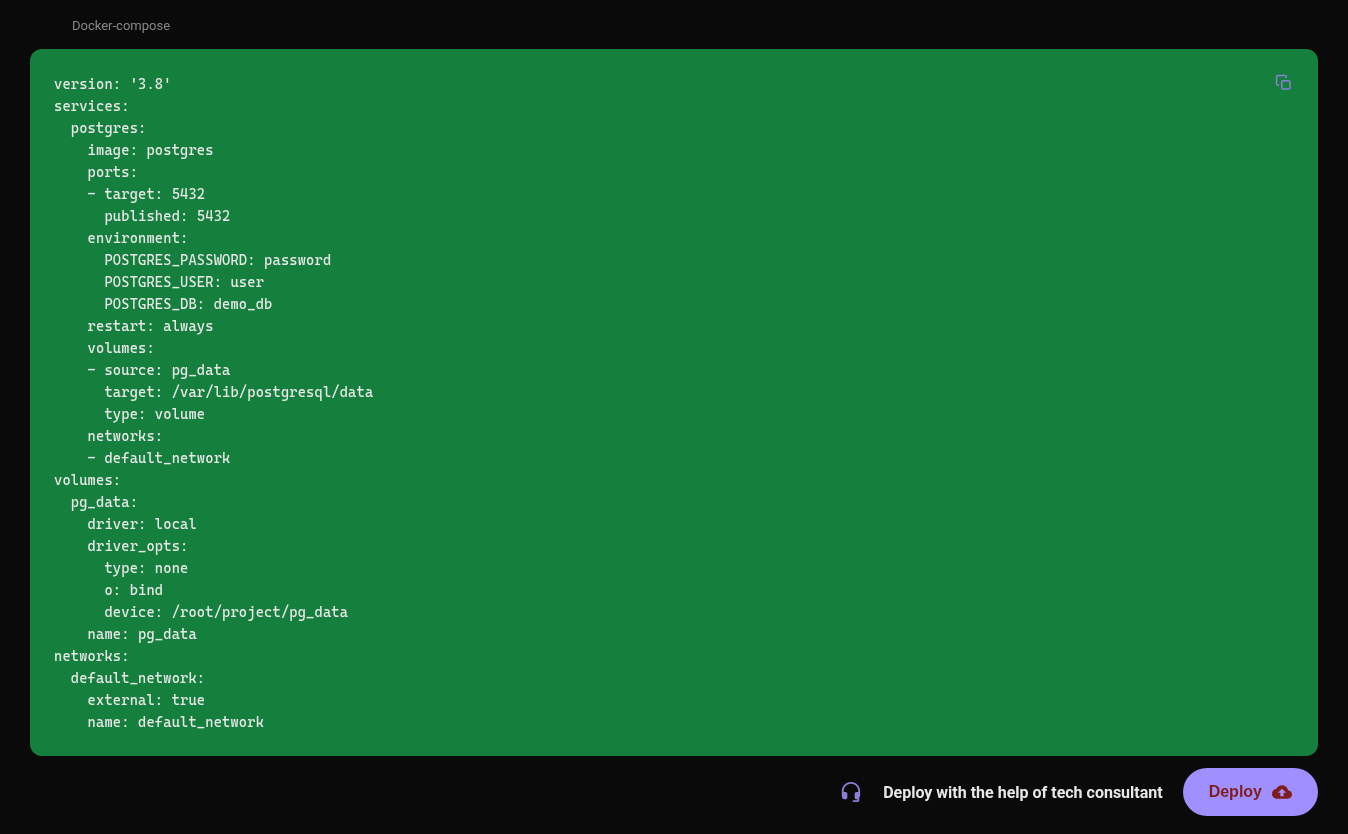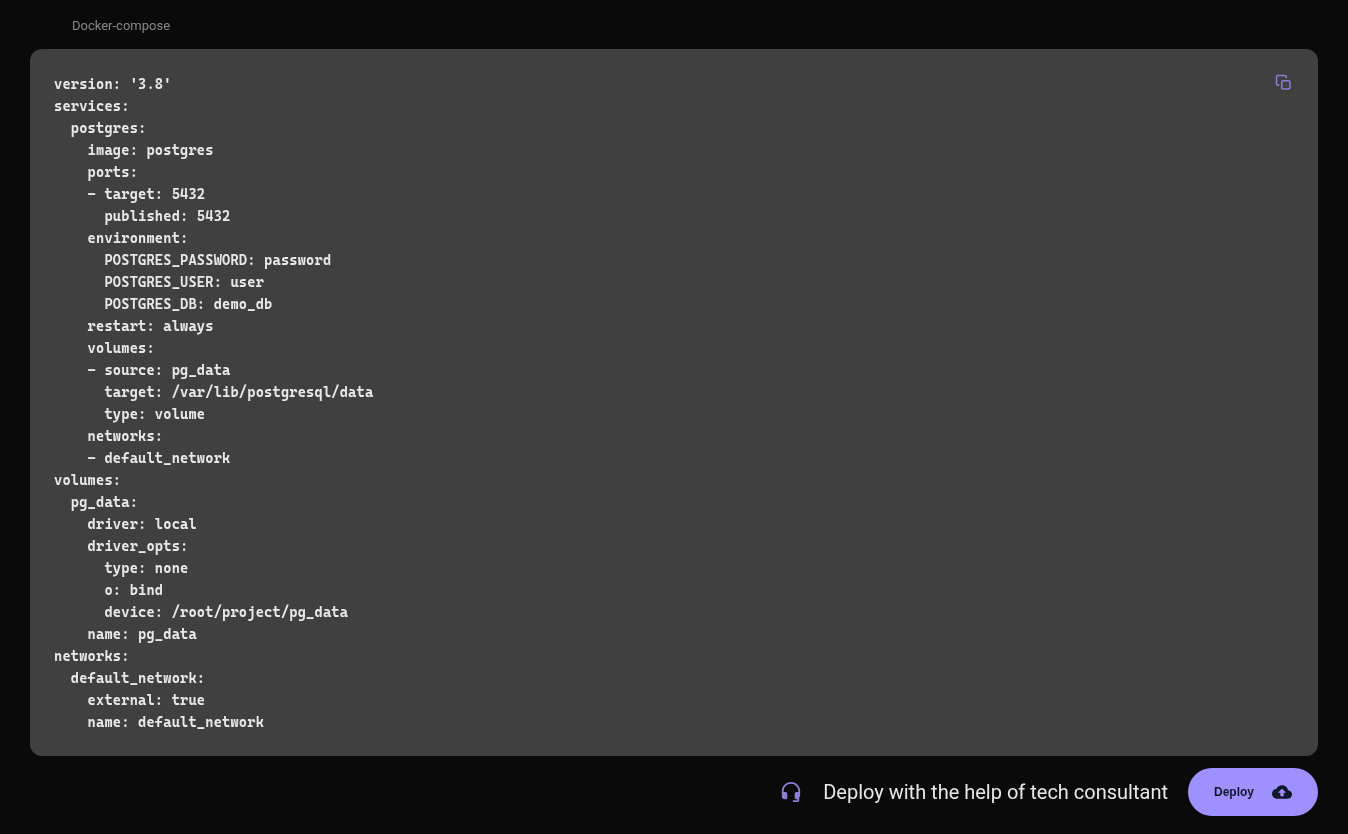--- a/index.html
+++ b/index.html
@@ -15,27 +15,26 @@
       overflow: hidden;
       position: relative;
     }
     .header-label {
       color: #888;
       font-size: 13px;
       padding: 18px 0 0 72px;
       font-weight: 400;
     }
     .code-container {
-      background: #404040;
+      background: #15803d;
       border-radius: 12px;
       margin: 16px 30px 0 30px;
       padding: 24px;
       position: relative;
       height: 707px;
-      font-weight: bold;
     }
     .code-block {
       font-family: "SF Mono", Monaco, "Cascadia Code", "Roboto Mono", Consolas, "Courier New", monospace;
       font-size: 14px;
       line-height: 22px;
       color: #e8e8e8;
       white-space: pre;
       letter-spacing: 0.2px;
     }
     .copy-button {
@@ -56,43 +55,43 @@
       right: 30px;
       display: flex;
       align-items: center;
       gap: 20px;
     }
     .consultant-link {
       display: flex;
       align-items: center;
       gap: 20px;
       color: #e8e8e8;
-      font-size: 20px;
-      font-weight: 400;
+      font-size: 16px;
+      font-weight: 700;
       cursor: pointer;
     }
     .consultant-icon {
       color: #8b7fd6;
       width: 24px;
       height: 24px;
       display: flex;
       align-items: center;
       justify-content: center;
     }
     .deploy-button {
       background: #a08fff;
-      color: #0f172a;
+      color: #7f1d1d;
       border: none;
       border-radius: 24px;
       padding: 14px 26px;
-      font-size: 12px;
+      font-size: 16px;
       font-weight: 700;
       display: flex;
       align-items: center;
-      gap: 18px;
+      gap: 10px;
       cursor: pointer;
     }
     .deploy-icon {
       width: 20px;
       height: 20px;
       display: flex;
       align-items: center;
       justify-content: center;
     }
   </style>

